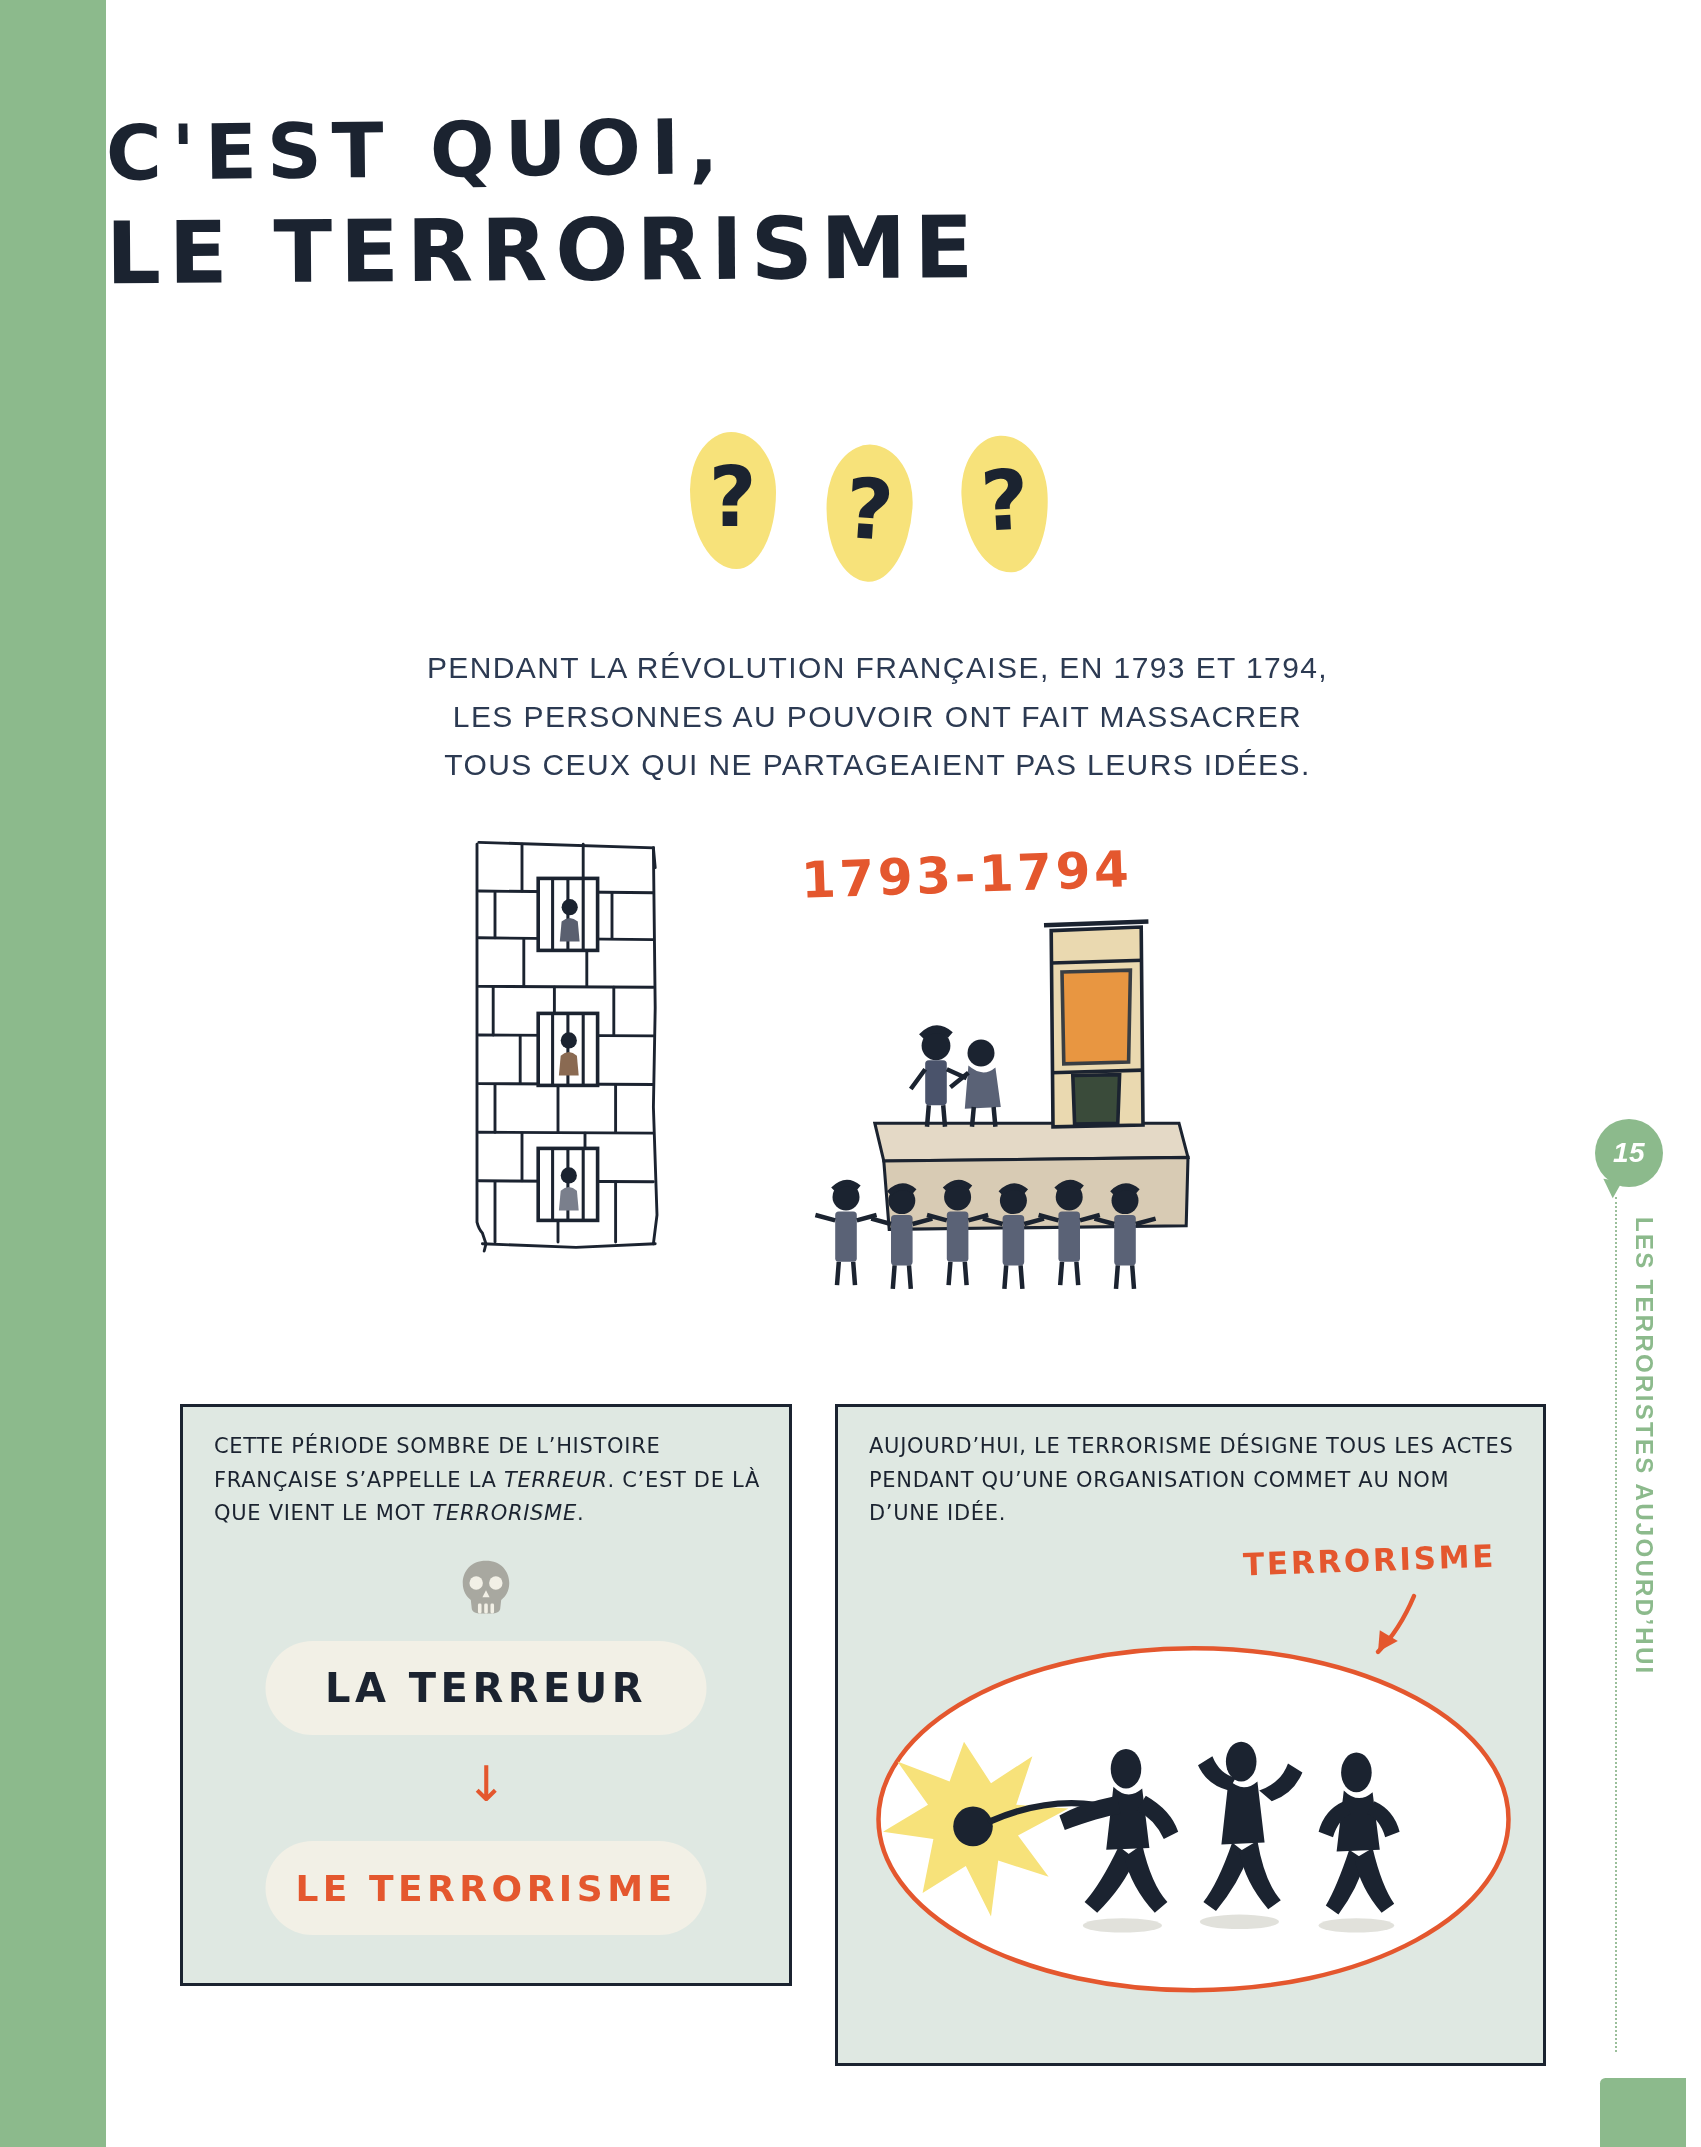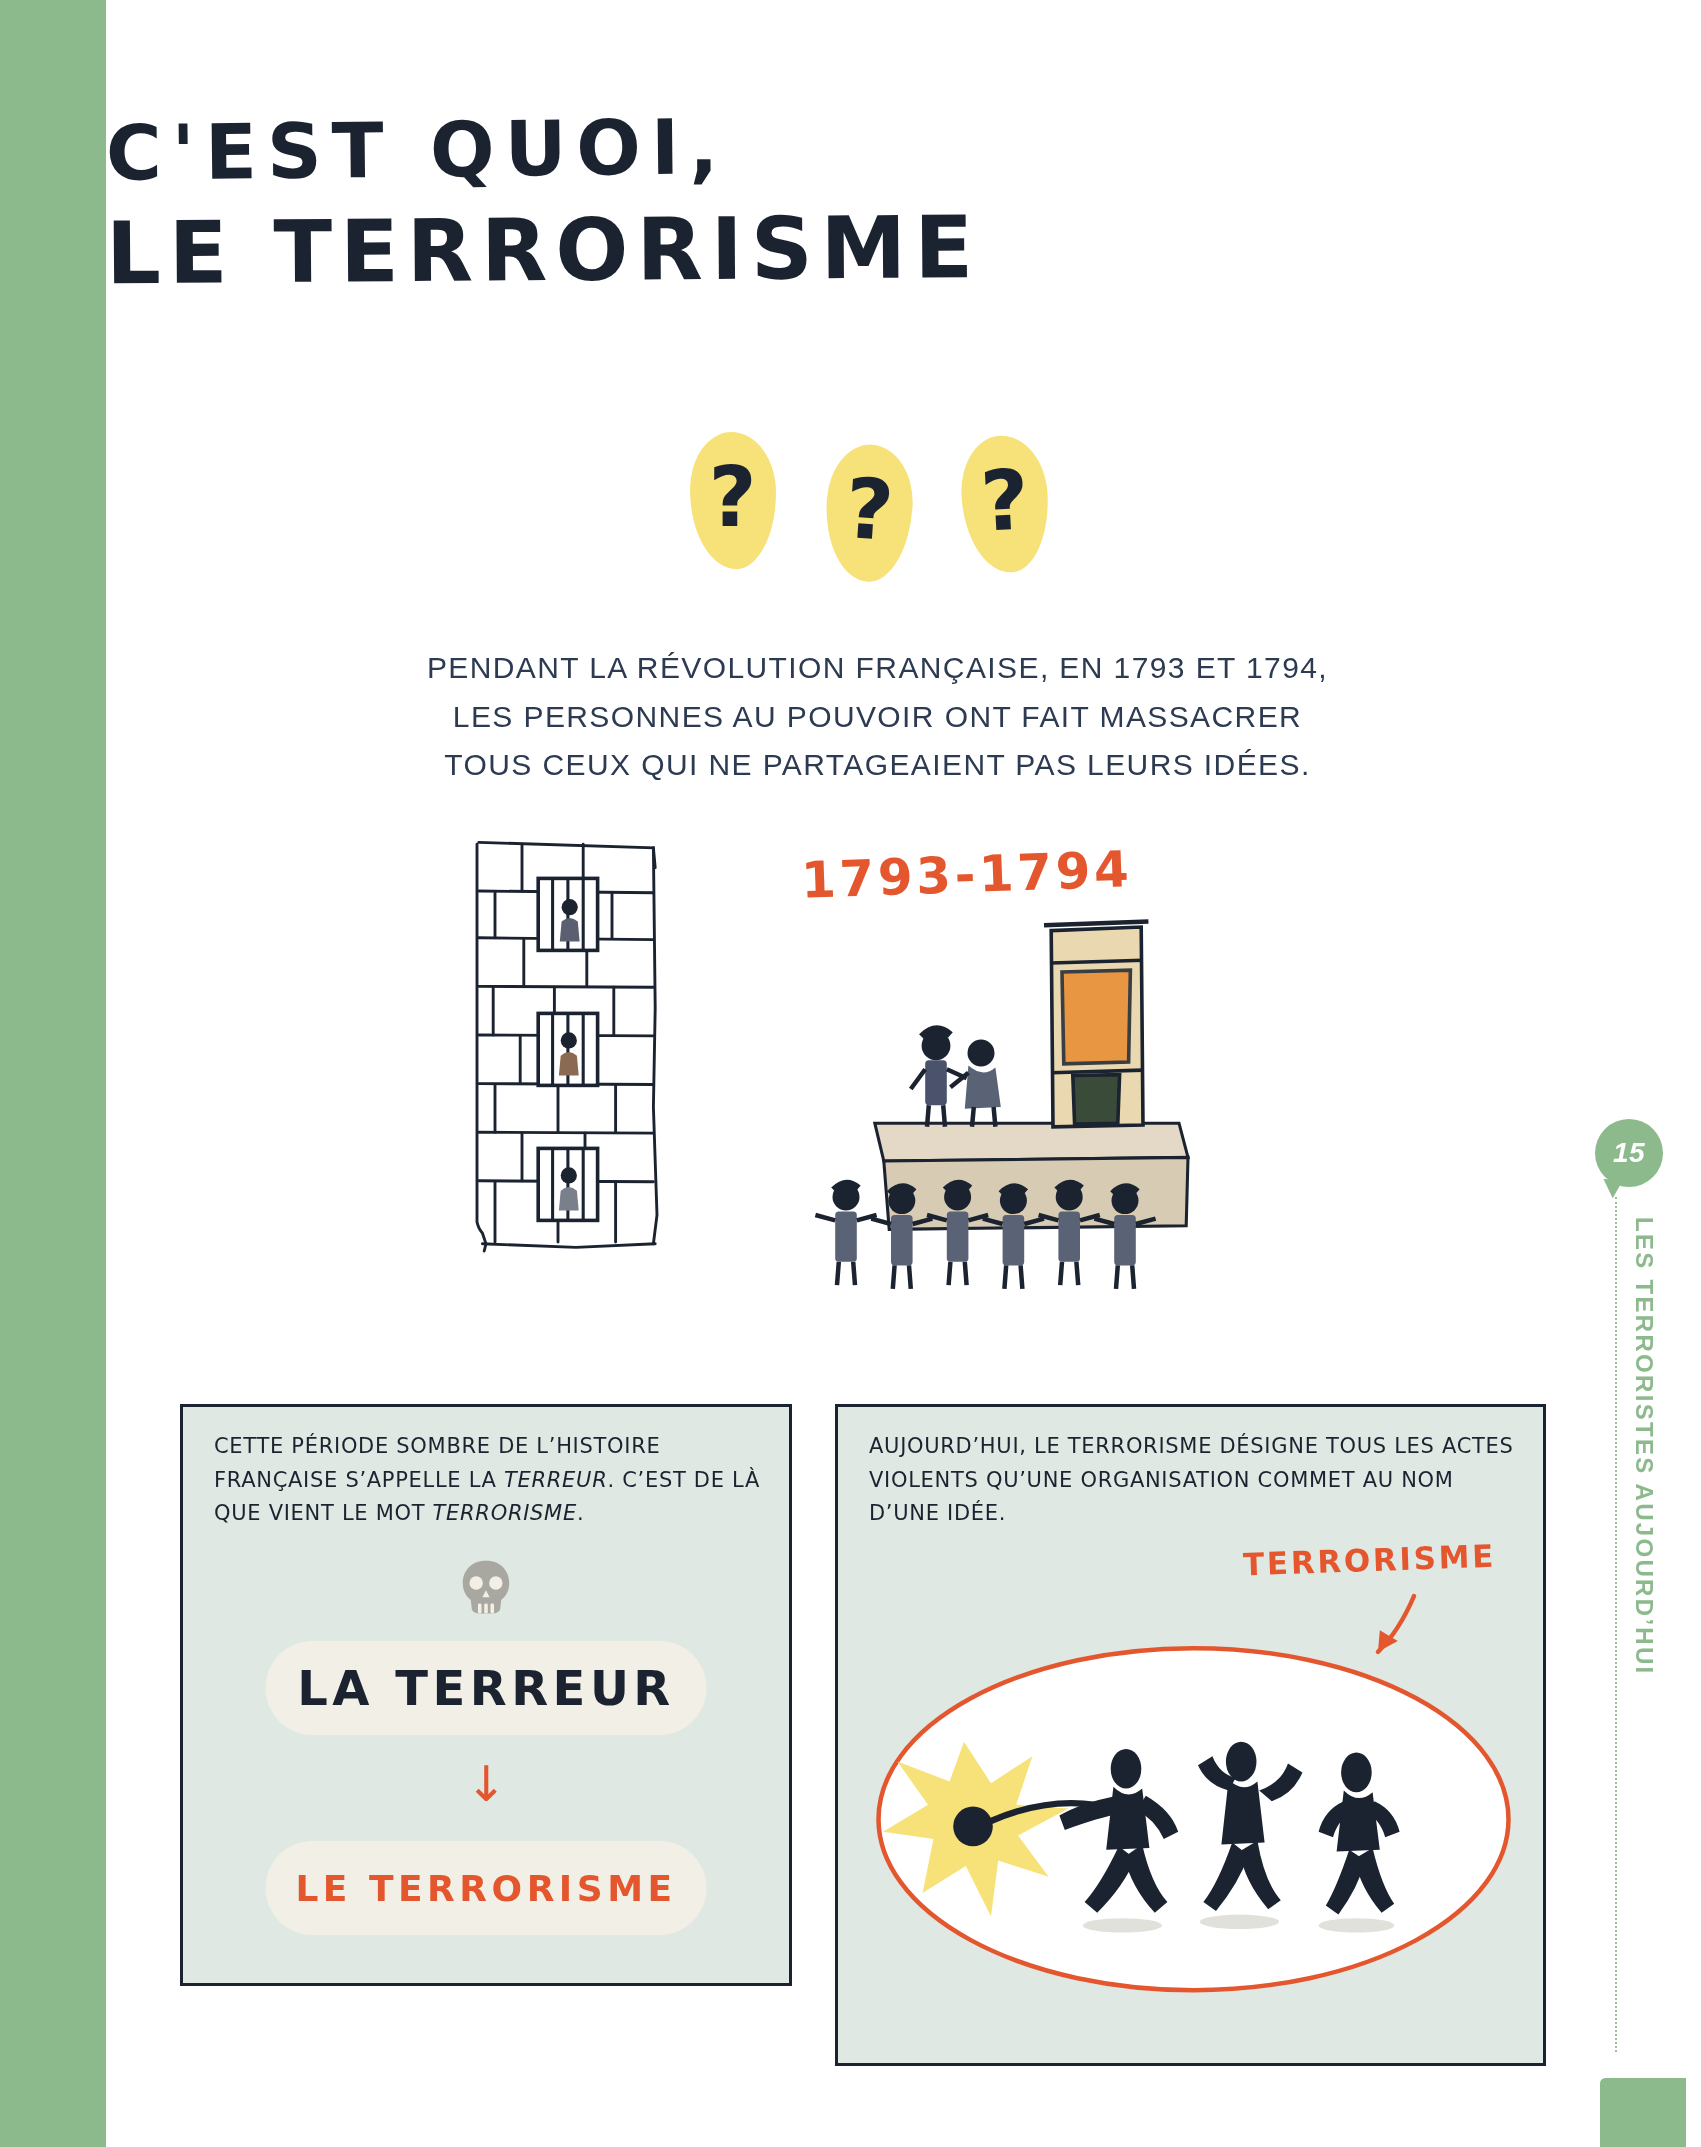--- a/index.html
+++ b/index.html
@@ -248,21 +248,21 @@
     transform: translateX(-50%);
     width: 441px;
     height: 94px;
     background: #f2f0e6;
     border-radius: 47px;
     display: flex;
     align-items: center;
     justify-content: center;
     font-family: "DejaVu Sans", sans-serif;
     font-weight: bold;
-    font-size: 48px;
+    font-size: 40px;
     letter-spacing: 4.5px;
   }
   .pill-terreur {
     top: 234px;
     color: #1b2330;
   }
   .pill-terrorisme {
     top: 434px;
     color: #e4572e;
     font-size: 36px;
@@ -501,21 +501,21 @@
     </div>
 
     <div class="arrow-down">↓</div>
 
     <div class="pill pill-terrorisme">
       <span>LE TERRORISME</span>
     </div>
   </div>
 
   <div class="panel panel-right">
-    <div class="panel-text">AUJOURD’HUI, LE TERRORISME DÉSIGNE TOUS LES ACTES VIOLENTS QU’UNE ORGANISATION COMMET AU NOM D’UNE IDÉE.</div>
+    <div class="panel-text">AUJOURD’HUI, LE TERRORISME DÉSIGNE TOUS LES ACTES PENDANT QU’UNE ORGANISATION COMMET AU NOM D’UNE IDÉE.</div>
 
     <div class="terrorisme-label">TERRORISME</div>
 
     <div class="right-scene">
       <svg width="675" height="468" viewBox="0 0 750 520">
 
         <path d="M620 30 q -16 38 -40 62" stroke="#e4572e" stroke-width="5" fill="none" stroke-linecap="round"></path>
         <path d="M580 92 l 2 -24 l 20 12 z" fill="#e4572e"></path>
 
         <ellipse cx="375" cy="278" rx="350" ry="190" fill="#ffffff" stroke="#e4572e" stroke-width="5"></ellipse>

